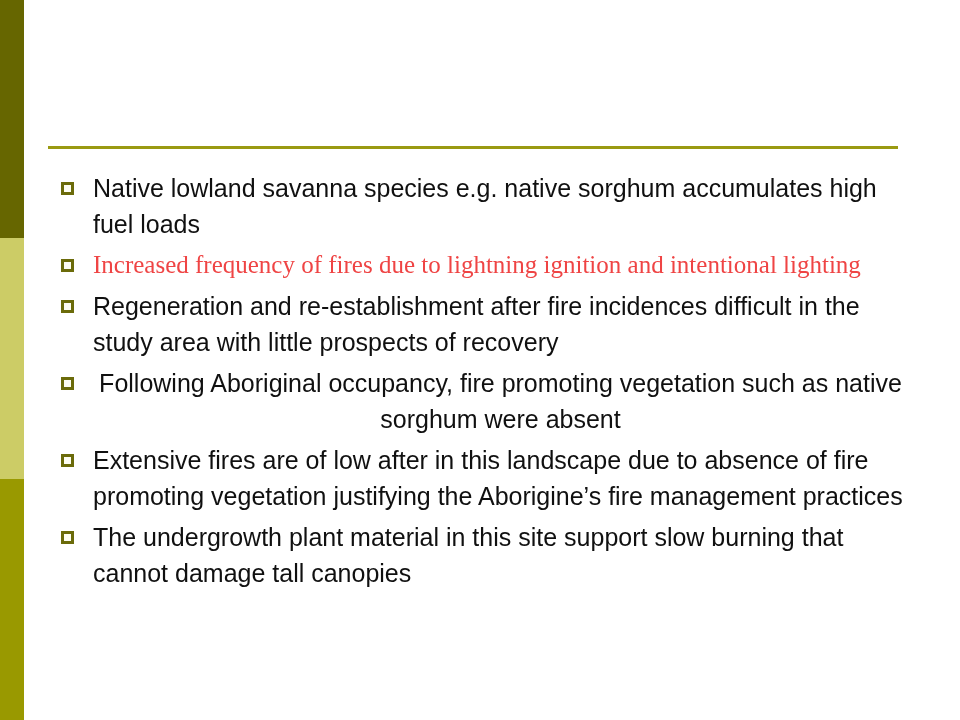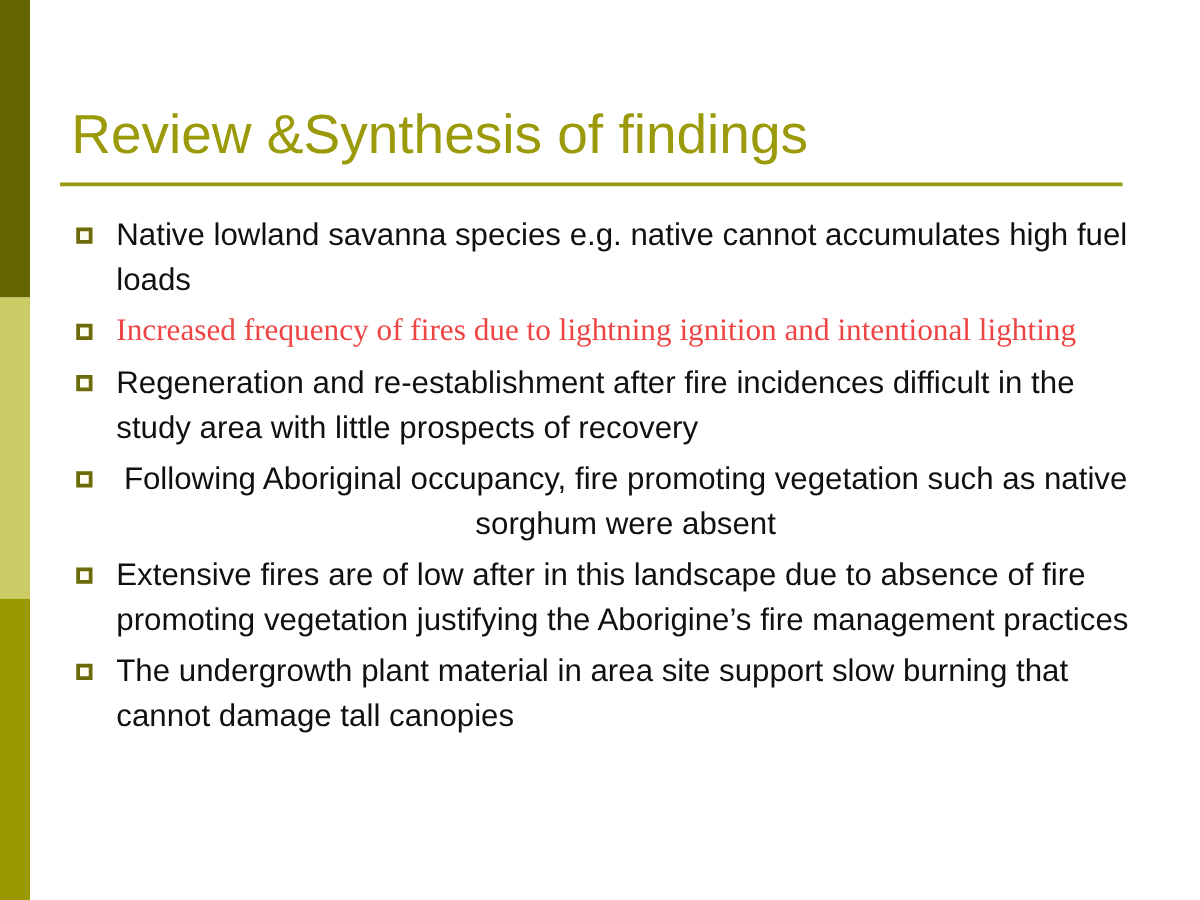--- a/index.html
+++ b/index.html
@@ -99,45 +99,42 @@
 <body>
 
 <div id="slide" style="background: rgb(255, 255, 255);">
 
   <div id="sidebar">
     <div class="sidebar-band" id="band-top" style="background: rgb(102, 102, 0);"></div>
     <div class="sidebar-band" id="band-middle" style="background: rgb(204, 204, 102);"></div>
     <div class="sidebar-band" id="band-bottom" style="background: rgb(153, 153, 0);"></div>
   </div>
 
-  <div id="title-block">
-    <h1 id="page-title" style="color: rgb(154, 154, 10);">Review &amp;Synthesis of findings</h1>
-  </div>
   <div id="title-rule" style="background: rgb(154, 154, 18);"></div>
 
   <ul id="bullet-list">
     <li class="bullet-item" style="color: rgb(16, 16, 16);">
       <span class="bullet-marker" style="border-color: rgb(107, 107, 10); background: rgb(253, 253, 242);"></span>
-      <span class="bullet-text">Native lowland savanna species e.g. native cannot accumulates high fuel loads</span>
+      <span class="bullet-text">Native lowland savanna species e.g. native sorghum accumulates high fuel loads</span>
     </li>
     <li class="bullet-item" style="color: #ef4444; font-family: Liberation Serif, serif;">
       <span class="bullet-marker" style="border-color: rgb(107, 107, 10); background: rgb(253, 253, 242);"></span>
       <span class="bullet-text">Increased frequency of fires due to lightning ignition and intentional lighting</span>
     </li>
     <li class="bullet-item" style="color: rgb(16, 16, 16);">
       <span class="bullet-marker" style="border-color: rgb(107, 107, 10); background: rgb(253, 253, 242);"></span>
       <span class="bullet-text">Regeneration and re-establishment after fire incidences difficult in the study area with little prospects of recovery</span>
     </li>
     <li class="bullet-item" style="color: rgb(16, 16, 16); text-align: center;">
       <span class="bullet-marker" style="border-color: rgb(107, 107, 10); background: rgb(253, 253, 242);"></span>
       <span class="bullet-text">Following Aboriginal occupancy, fire promoting vegetation such as native sorghum were absent</span>
     </li>
     <li class="bullet-item" style="color: rgb(16, 16, 16);">
       <span class="bullet-marker" style="border-color: rgb(107, 107, 10); background: rgb(253, 253, 242);"></span>
       <span class="bullet-text">Extensive fires are of low after in this landscape due to absence of fire promoting vegetation justifying the Aborigine’s fire management practices</span>
     </li>
     <li class="bullet-item" style="color: rgb(16, 16, 16);">
       <span class="bullet-marker" style="border-color: rgb(107, 107, 10); background: rgb(253, 253, 242);"></span>
-      <span class="bullet-text">The undergrowth plant material in area site support slow burning that cannot damage tall canopies</span>
+      <span class="bullet-text">The undergrowth plant material in this site support slow burning that cannot damage tall canopies</span>
     </li>
   </ul>
 
 </div>
 
 </body></html>

